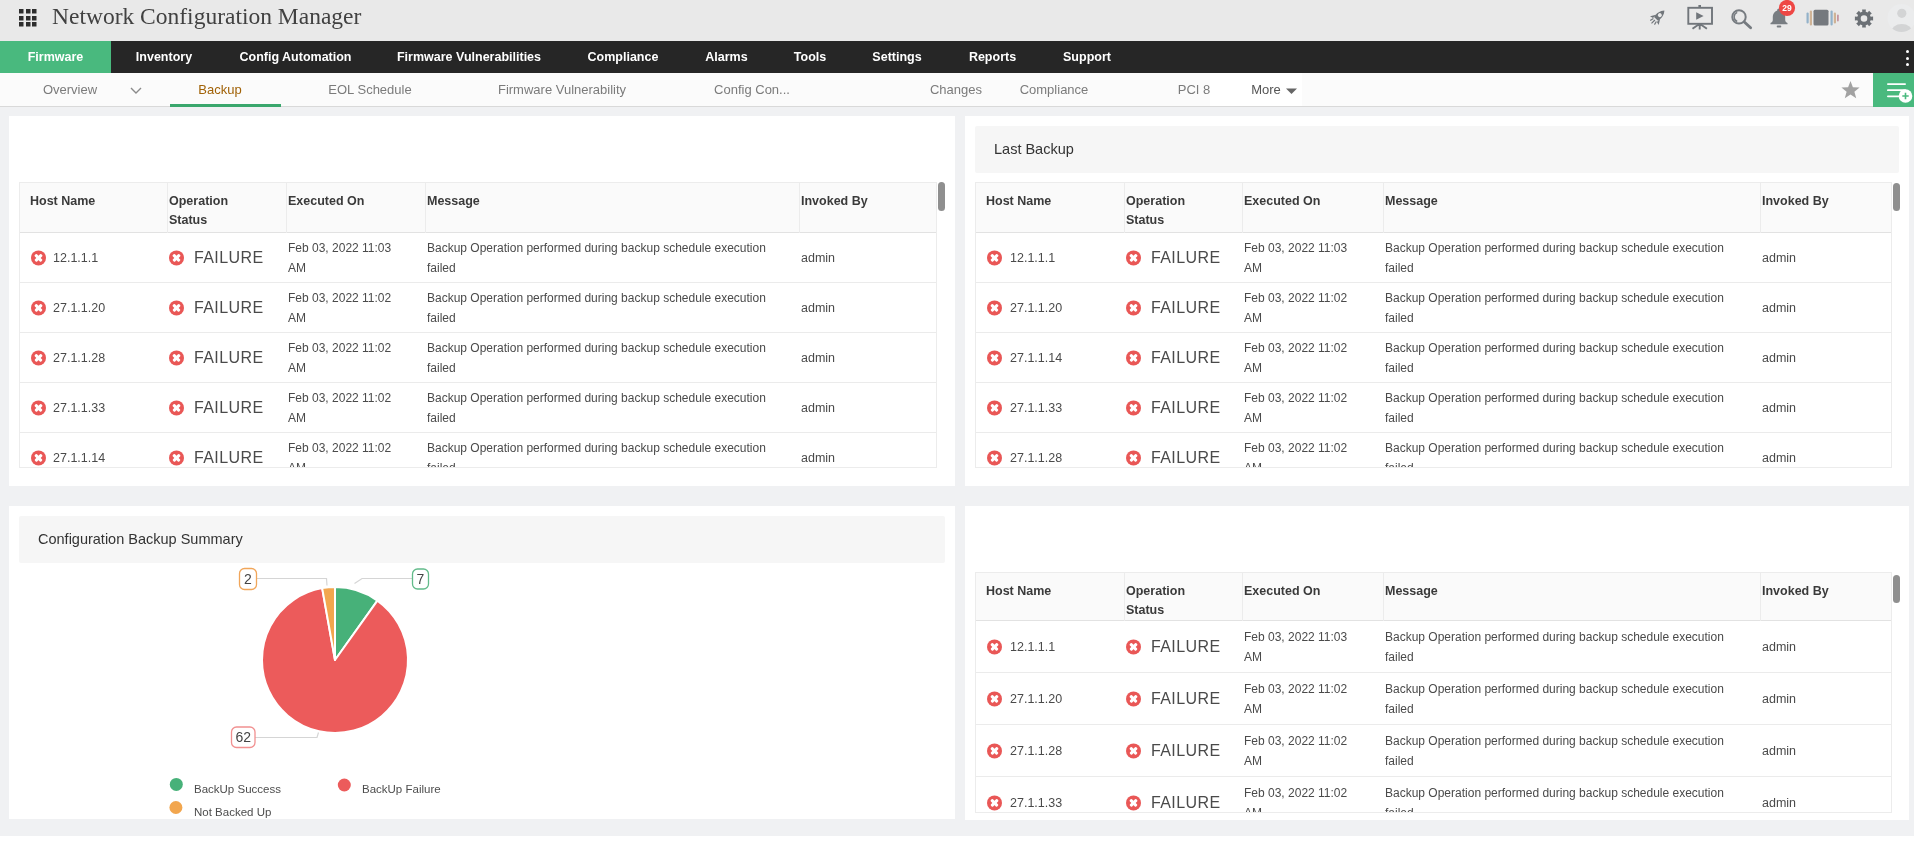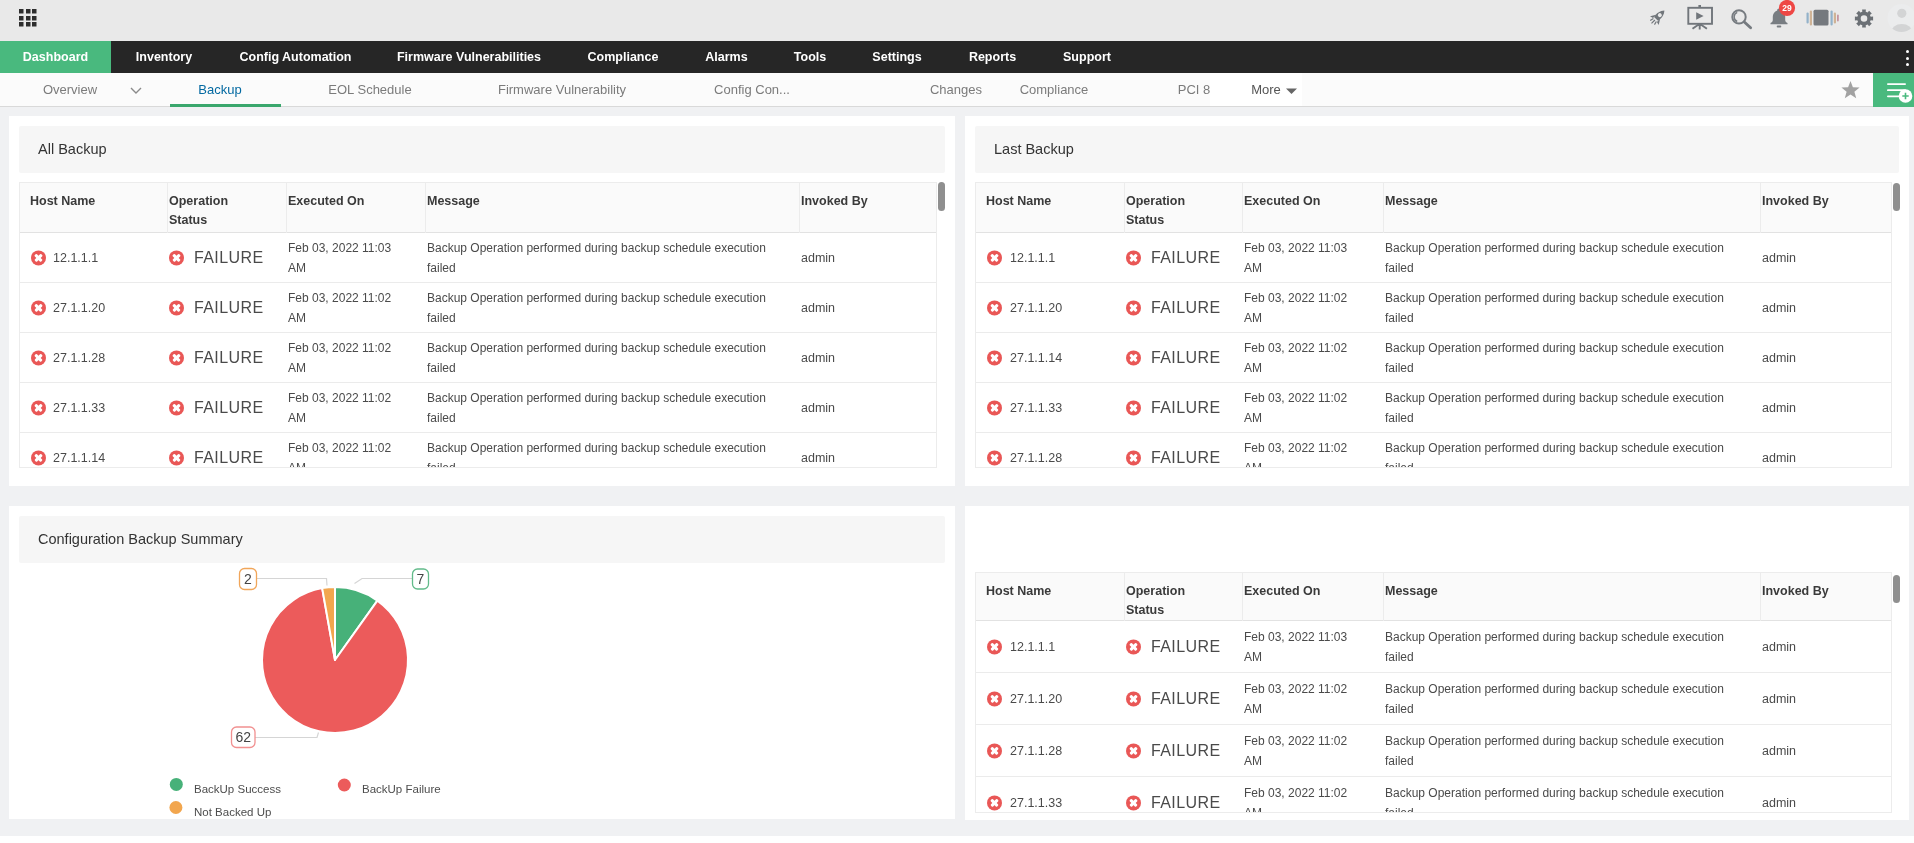--- a/index.html
+++ b/index.html
@@ -29,21 +29,21 @@
   font-size:12.5px; font-weight:700; text-align:center; }
 .nav .active { background:#49b97e; }
 .kebab { position:absolute; right:5px; top:9px; width:3px; height:16px; }
 .kebab i { display:block; width:3px; height:3px; border-radius:50%; background:#fff; margin-bottom:3.5px; }
 
 
 .subnav { position:absolute; left:0; top:73px; width:1914px; height:34px; background:#fbfbfb;
   border-bottom:1px solid #d9d9d9; }
 .tab { position:absolute; top:0; height:33px; line-height:33px; font-size:13px; color:#7b7b7b;
   transform:translateX(-50%); white-space:nowrap; }
-.tab.active { color:#0369a1;text-align:right; }
+.tab.active { color:#a16207;text-align:right; }
 .underline { position:absolute; left:170px; top:31px; width:111px; height:3px; background:#3aa76d; }
 .morebg { position:absolute; left:1210px; top:0; width:92px; height:33px; background:#fff; }
 .greenbtn { position:absolute; left:1873px; top:0; width:41px; height:34px; background:#49b97e; overflow:hidden; }
 
 
 .bodybg { position:absolute; left:0; top:107px; width:1914px; height:729px; background:#f0f1f3; }
 .bottomwhite { position:absolute; left:0; top:836px; width:1914px; height:7px; background:#fff; }
 
 .panel { position:absolute; background:#fff; }
 .strip { position:absolute; left:10px; top:10px; right:10px; height:47px; background:#f6f6f6;
@@ -63,20 +63,21 @@
   background:#fff; border-radius:1px; }
 .xic:before { transform:rotate(45deg); }
 .xic:after { transform:rotate(-45deg); }
 .fail { font-size:16px; letter-spacing:0.4px; color:#4a4a4a; }
 .thumb { position:absolute; width:7px; border-radius:4px; background:#8f8f8f; }
 </style>
 </head>
 <body>
 <div class="topbar">
   <div class="gridicon"></div>
+  <div class="apptitle">Network Configuration Manager</div>
   <svg class="abs" style="left:1640px;top:0" width="274" height="41" viewBox="0 0 274 41">
 
     <g transform="translate(17.3,17.6) rotate(45)">
       <path d="M0,-10 C3,-6.8 3.7,-2.3 2.8,1.8 L-2.8,1.8 C-3.7,-2.3 -3,-6.8 0,-10 Z" fill="#71767b"></path>
       <circle cx="0" cy="-3.6" r="2" fill="#e9e9e9"></circle>
       <path d="M2.8,-1.2 L6.1,4.2 L2.8,3.3 Z" fill="#71767b"></path>
       <path d="M-2.8,-1.2 L-6.1,4.2 L-2.8,3.3 Z" fill="#71767b"></path>
       <path d="M-2.1,3.4 L-3,7 M0,3.4 L0,8.2 M2.1,3.4 L3,7" stroke="#71767b" stroke-width="1.2" fill="none"></path>
     </g>
 
@@ -110,21 +111,21 @@
       </clipPath>
     <circle cx="261.5" cy="18" r="14" fill="#ebeced"></circle>
     <g clip-path="url(#av)">
       <circle cx="261.8" cy="13.3" r="4.6" fill="#d3d4d5"></circle>
       <path d="M251,32.5 a10.8,8.5 0 0 1 21.6,0 Z" fill="#d3d4d5"></path>
     </g>
   </svg>
 </div>
 
 <div class="nav">
-  <div class="item active" style="left:0;width:111px;">Dashboard</div>
+  <div class="item active" style="left:0;width:111px;">Firmware</div>
   <div class="item" style="left:111px;width:106px;">Inventory</div>
   <div class="item" style="left:217px;width:157px;">Config Automation</div>
   <div class="item" style="left:374px;width:190px;">Firmware Vulnerabilities</div>
   <div class="item" style="left:564px;width:118px;">Compliance</div>
   <div class="item" style="left:682px;width:89px;">Alarms</div>
   <div class="item" style="left:771px;width:78px;">Tools</div>
   <div class="item" style="left:849px;width:96px;">Settings</div>
   <div class="item" style="left:945px;width:95px;">Reports</div>
   <div class="item" style="left:1040px;width:94px;">Support</div>
   <div class="kebab">
@@ -163,21 +164,20 @@
       <circle cx="32.5" cy="23" r="6.8" fill="#fff"></circle>
       <path d="M32.5 19.8 V26.2 M29.3 23 H35.7" stroke="#49b97e" stroke-width="1.6" fill="none"></path>
     </svg>
   </div>
 </div>
 
 <div class="bodybg"></div>
 <div class="bottomwhite"></div>
 
 <div class="panel" id="p1" style="left:9px;top:116px;width:946px;height:370px;">
-  <div class="strip">All Backup</div>
   <div class="twrap" style="left:10px;top:66px;width:918px;height:286px;">
     <div class="thead" style="height:50px;">
       <span class="h" style="left:10px;">Host Name</span>
       <span class="h" style="left:149px;width:82px;">Operation Status</span>
       <span class="h" style="left:268px;">Executed On</span>
       <span class="h" style="left:407px;">Message</span>
       <span class="h" style="left:781px;">Invoked By</span>
       <i style="position:absolute;left:147px;top:0;width:1px;height:50px;background:#ececec;"></i>
       <i style="position:absolute;left:266px;top:0;width:1px;height:50px;background:#ececec;"></i>
       <i style="position:absolute;left:405px;top:0;width:1px;height:50px;background:#ececec;"></i>

